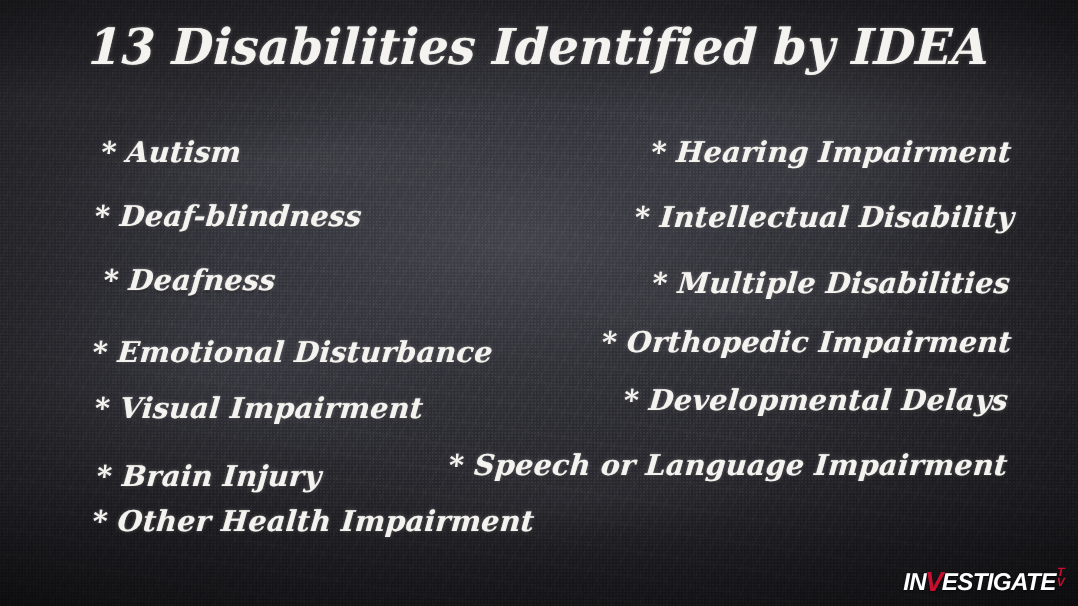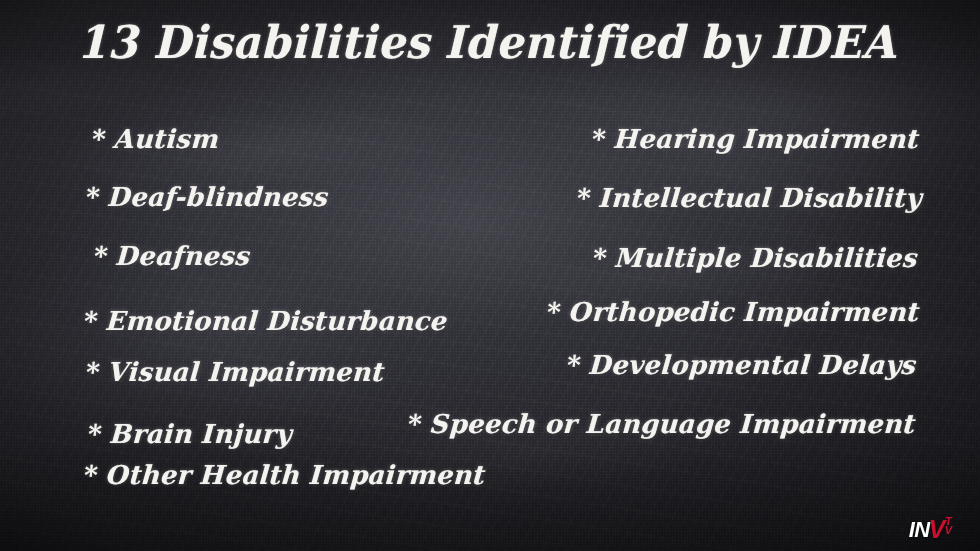--- a/index.html
+++ b/index.html
@@ -137,21 +137,21 @@
   #col-right .item:nth-child(1) { margin-right: 2px; margin-bottom: 32px; }
   #col-right .item:nth-child(2) { margin-right: 0px; margin-bottom: 32px; }
   #col-right .item:nth-child(3) { margin-right: 4px; margin-bottom: 27px; }
   #col-right .item:nth-child(4) { margin-right: 2px; margin-bottom: 26px; }
   #col-right .item:nth-child(5) { margin-right: 6px; margin-bottom: 32px; }
   #col-right .item:nth-child(6) { margin-right: 6px; margin-bottom: 0; }
 
   
   #logo {
     position: absolute;
-    right: 28px;
+    right: 12px;
     bottom: 8px;
     display: flex;
     align-items: center;
     height: 30px;
   }
   .logo-word {
     font-family: "Liberation Sans", sans-serif;
     font-style: italic;
     font-weight: 700;
     font-size: 22px;
@@ -215,20 +215,21 @@
     <span class="chalk item">* Multiple Disabilities</span>
     <span class="chalk item">* Orthopedic Impairment</span>
     <span class="chalk item">* Developmental Delays</span>
     <span class="chalk item">* Speech or Language Impairment</span>
   </div>
 
   <div id="logo">
     <div class="logo-word">
       <span>IN</span>
       <span class="v-red">V</span>
+      <span>ESTIGATE</span>
     </div>
     <div class="logo-tv">
       <span>T</span>
       <span>V</span>
     </div>
   </div>
 
 </div>
 
 </body></html>

